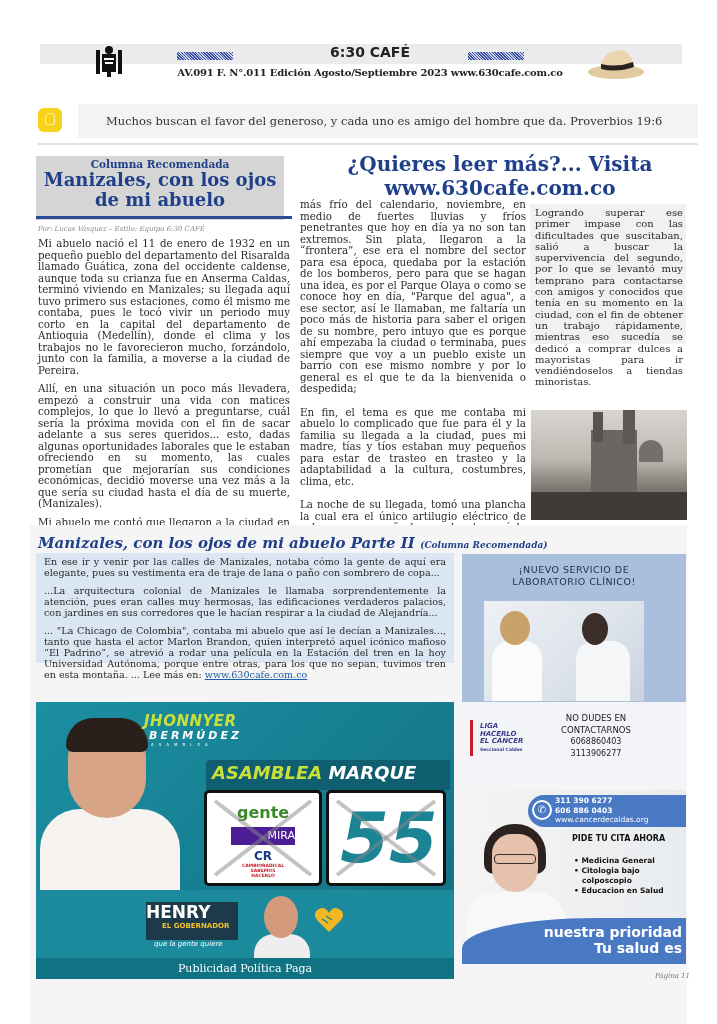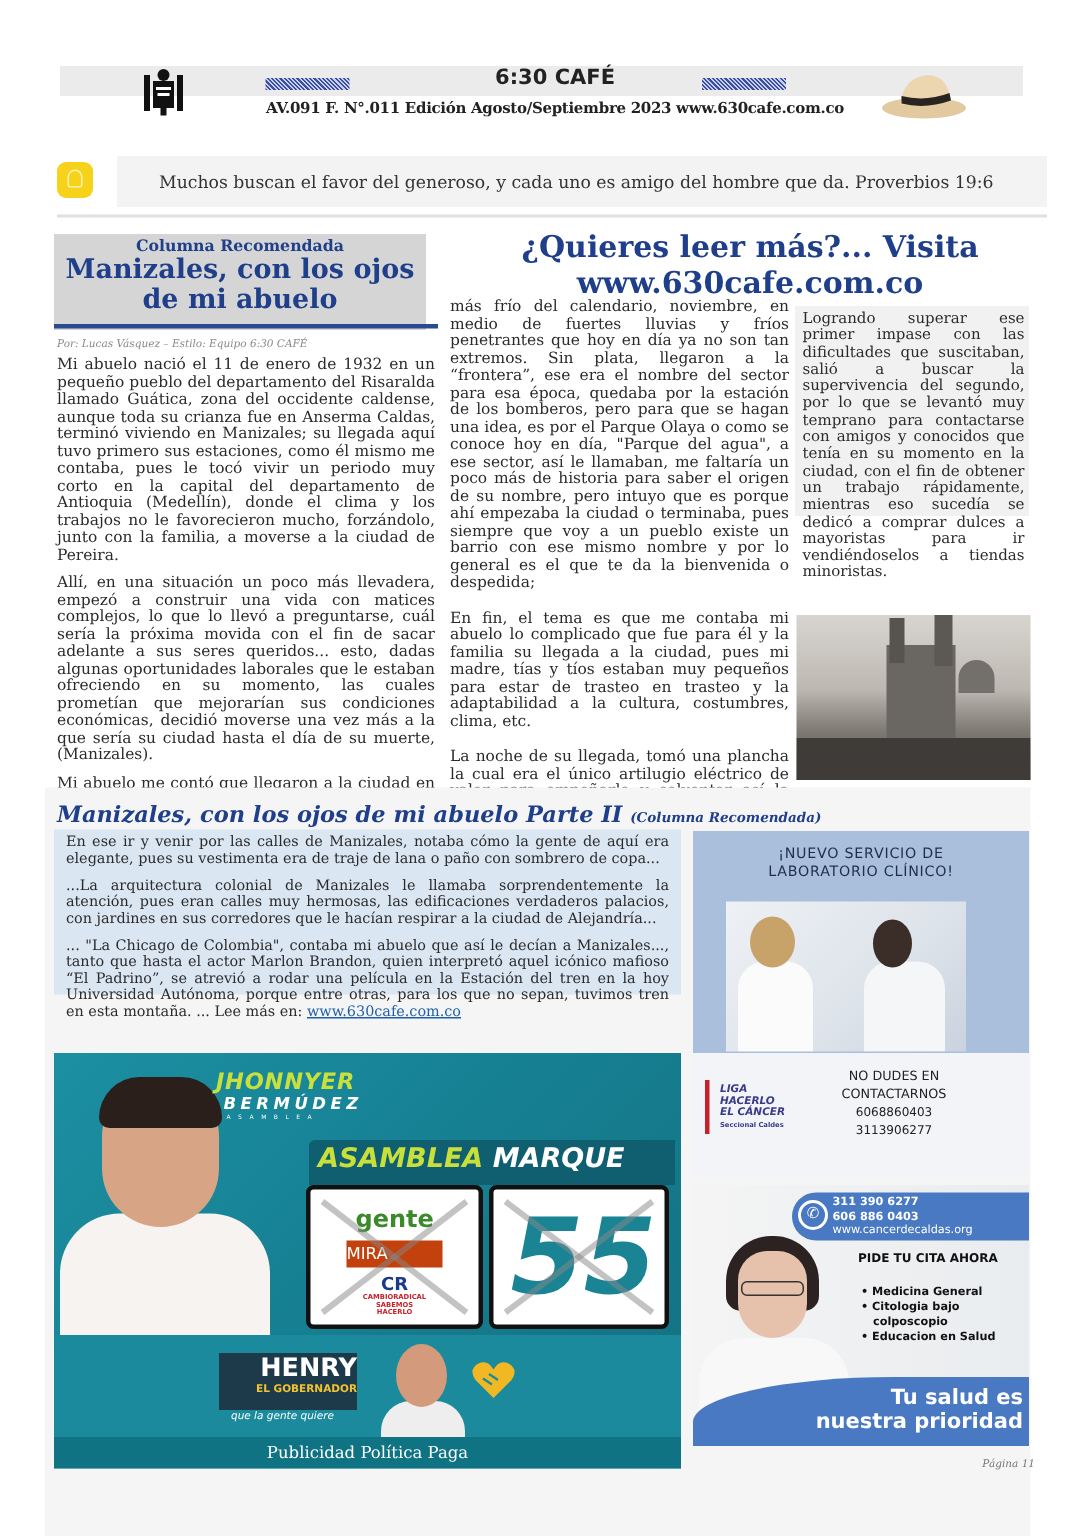--- a/index.html
+++ b/index.html
@@ -82,27 +82,27 @@
   .pol-person .shirt { position: absolute; left: 0; top: 95px; width: 140px; height: 115px; border-radius: 40px 40px 0 0; background: #f6f3f0; }
   .pol-name1 { position: absolute; left: 108px; top: 10px; font-family: "DejaVu Sans", sans-serif; font-weight: bold; font-style: italic; font-size: 15px; color: #c9df3a; letter-spacing: 0.5px; }
   .pol-name2 { position: absolute; left: 113px; top: 27px; font-family: "DejaVu Sans", sans-serif; font-weight: bold; font-style: italic; font-size: 11px; color: #ffffff; letter-spacing: 3px; }
   .pol-name3 { position: absolute; left: 115px; top: 40px; font-family: "DejaVu Sans", sans-serif; font-size: 4px; color: #fff; letter-spacing: 5px; }
   .pol-banner { position: absolute; left: 170px; top: 58px; width: 244px; height: 30px; background: #0f5f70; border-radius: 4px 0 0 0; }
   .pol-asamblea { position: absolute; left: 176px; top: 60px; font-family: "DejaVu Sans", sans-serif; font-weight: bold; font-style: italic; font-size: 18px; color: #c9df3a; white-space: nowrap; }
   .pol-asamblea span { color: #ffffff; }
   .pol-card1 { position: absolute; left: 168px; top: 88px; width: 118px; height: 96px; background: #ffffff; border: 3px solid #111; border-radius: 5px; }
   .pol-card2 { position: absolute; left: 290px; top: 88px; width: 120px; height: 96px; background: #ffffff; border: 3px solid #111; border-radius: 5px; }
   .gente { position: absolute; left: 30px; top: 10px; font-family: "DejaVu Sans", sans-serif; font-weight: bold; font-size: 16px; color: #3a8a2a; }
-  .mira { position: absolute; left: 24px; top: 34px; width: 64px; height: 18px; background: #c2410c; color: #fff; text-align: left; font-family: "DejaVu Sans", sans-serif; font-size: 11px; line-height: 18px; }
+  .mira { position: absolute; left: 24px; top: 34px; width: 64px; height: 18px; background: #4c1d95; color: #fff; text-align: right; font-family: "DejaVu Sans", sans-serif; font-size: 11px; line-height: 18px; }
   .cr { position: absolute; left: 32px; top: 56px; width: 48px; text-align: center; font-family: "DejaVu Sans", sans-serif; font-weight: bold; font-size: 12px; color: #1a3b8a; }
   .cr small { display: block; font-size: 4.5px; line-height: 5px; color: #c8202a; }
   .num55 { position: absolute; left: 6px; top: 2px; width: 108px; text-align: center; font-family: "DejaVu Sans", sans-serif; font-weight: bold; font-style: italic; font-size: 70px; line-height: 86px; color: #1a8495; }
   .xmark { position: absolute; left: 0; top: 0; width: 100%; height: 100%; }
   .pol-bottom { position: absolute; left: 0; top: 188px; width: 418px; height: 68px; background: #1a8a9c; }
-  .henry { position: absolute; left: 110px; top: 200px; width: 92px; height: 38px; background: #1c3a4a; color: #fff; text-align: right; font-family: "DejaVu Sans", sans-serif; font-weight: bold; font-size: 17px; line-height: 20px; }
+  .henry { position: absolute; left: 110px; top: 200px; width: 92px; height: 38px; background: #1c3a4a; color: #fff; text-align: left; font-family: "DejaVu Sans", sans-serif; font-weight: bold; font-size: 17px; line-height: 20px; }
   .henry small { display: block; font-size: 7px; line-height: 9px; color: #f2c230; padding-left: 16px; }
   .henry-tag { position: absolute; left: 118px; top: 238px; font-family: "DejaVu Sans", sans-serif; font-style: italic; font-size: 7px; color: #fff; }
   .henry-photo { position: absolute; left: 218px; top: 190px; width: 52px; height: 66px; }
   .henry-photo .h { position: absolute; left: 10px; top: 4px; width: 34px; height: 42px; border-radius: 50%; background: #d49a7c; }
   .henry-photo .s { position: absolute; left: 0; top: 42px; width: 56px; height: 26px; border-radius: 20px 20px 0 0; background: #eeeeee; }
   .heart { position: absolute; left: 278px; top: 205px; width: 30px; height: 26px; }
   .pol-paid { position: absolute; left: 0; top: 256px; width: 418px; height: 21px; background: #0f7383; color: #ffffff; text-align: center; font-size: 11px; line-height: 21px; }
 
   
   .cancer-ad { position: absolute; left: 462px; top: 790px; width: 224px; height: 174px; background: linear-gradient(90deg, #f4f4f4 0%, #e9ecef 100%); overflow: hidden; }
@@ -283,18 +283,18 @@
   </div>
   <div class="cancer-cta">PIDE TU CITA AHORA</div>
   <ul class="cancer-list">
     <li>Medicina General</li>
     <li>Citologia bajo</li>
     <li class="cont">colposcopio</li>
     <li>Educacion en Salud</li>
   </ul>
   <div class="cancer-wave"></div>
   <div class="cancer-slogan">
+    <div>nuestra prioridad</div>
     <div>Tu salud es</div>
-    <div>nuestra prioridad</div>
   </div>
 </div>
 
 <div class="page-num">Página 11</div>
 
 </body></html>

